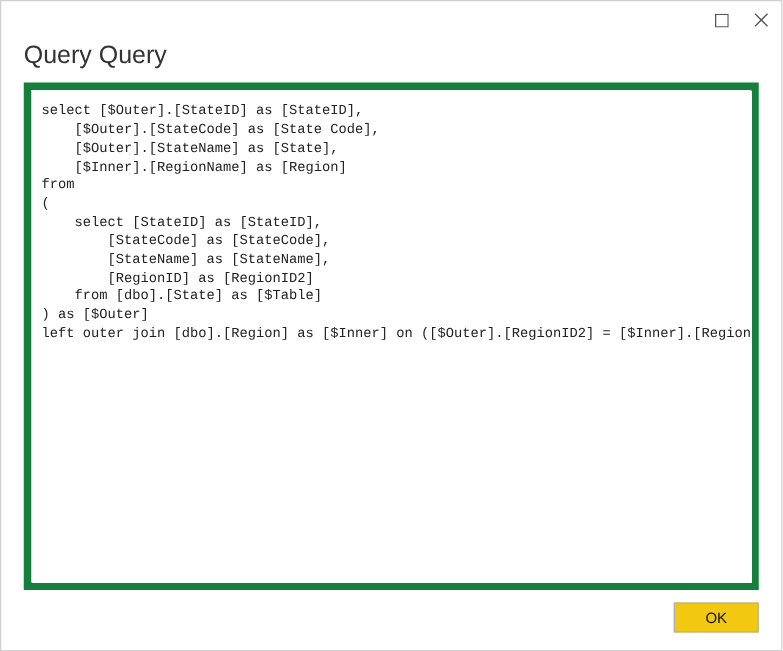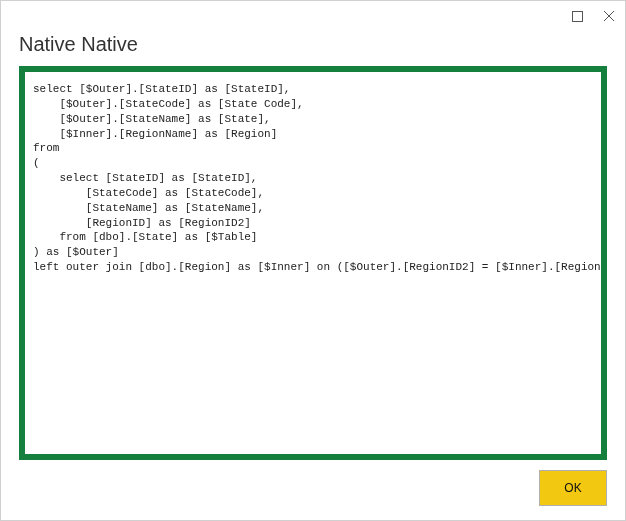--- a/index.html
+++ b/index.html
@@ -65,21 +65,21 @@
       color: #222;
       white-space: pre;
     }
     .button-row {
       display: flex;
       justify-content: flex-end;
       padding-top: 10px;
     }
     .ok-button {
       min-width: 68px;
-      height: 36px;
+      height: 24px;
       background: #f2c811;
       border: 1px solid #b0b0b0;
       font-size: 12px;
       font-family: "Segoe UI", Tahoma, sans-serif;
       cursor: pointer;
       padding: 0 18px;
       color: #111;
       margin-left: 32px;
     }
   </style>
@@ -94,21 +94,21 @@
   </div>
   <div class="titlebar-btn" title="Close">
     <svg width="12" height="12" viewBox="0 0 12 12">
       <line x1="1" y1="1" x2="11" y2="11"></line>
       <line x1="11" y1="1" x2="1" y2="11"></line>
     </svg>
   </div>
 </div>
 
 <div class="dialog-body">
-  <div class="dialog-title">Native Native</div>
+  <div class="dialog-title">Query Query</div>
 
   <div class="query-box">
     <div class="query-text">select [$Outer].[StateID] as [StateID],
     [$Outer].[StateCode] as [State Code],
     [$Outer].[StateName] as [State],
     [$Inner].[RegionName] as [Region]
 from
 (
     select [StateID] as [StateID],
         [StateCode] as [StateCode],

